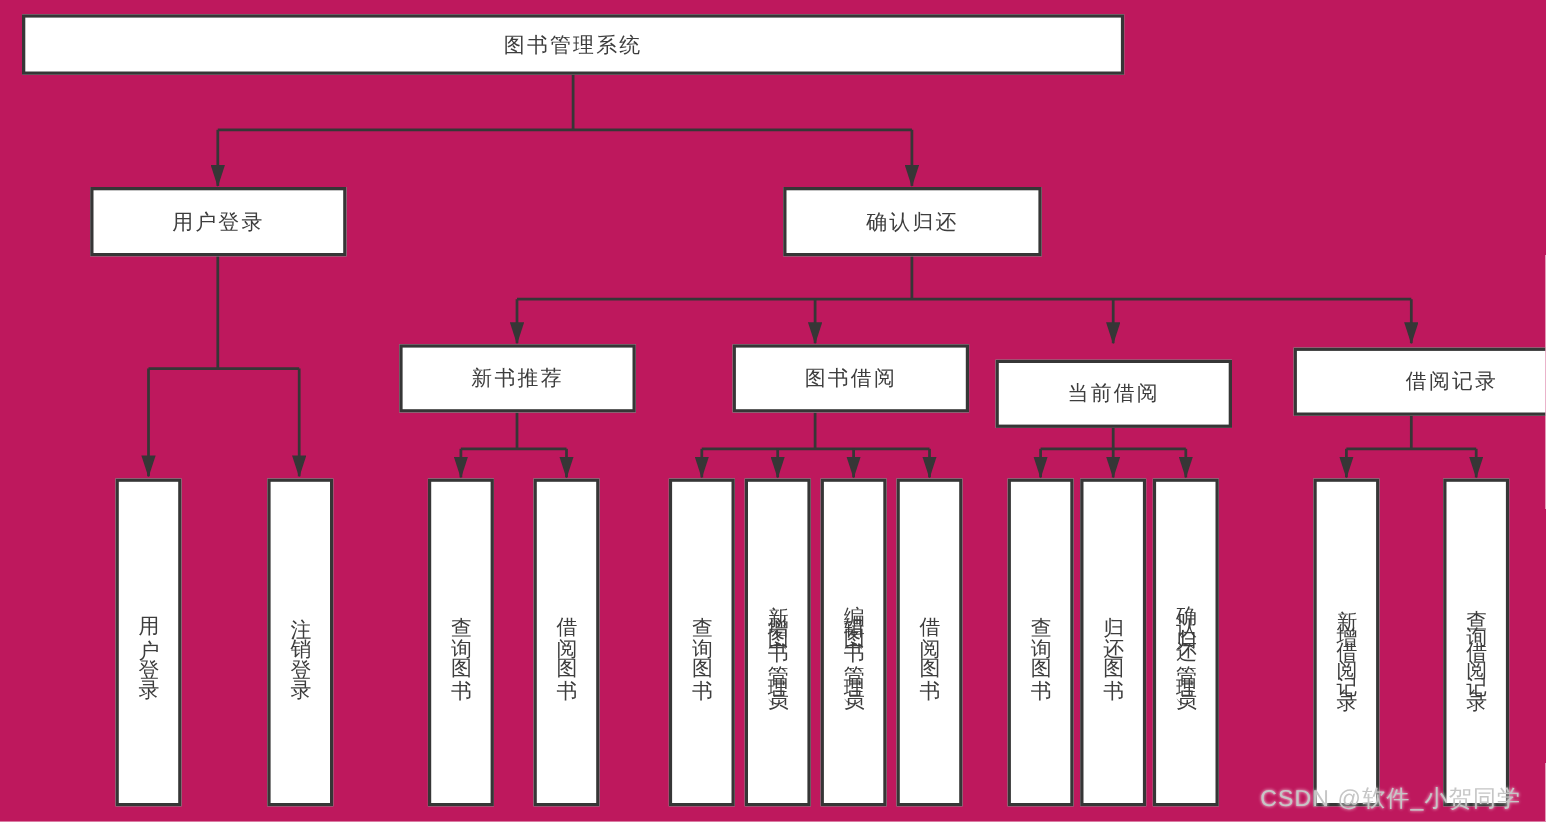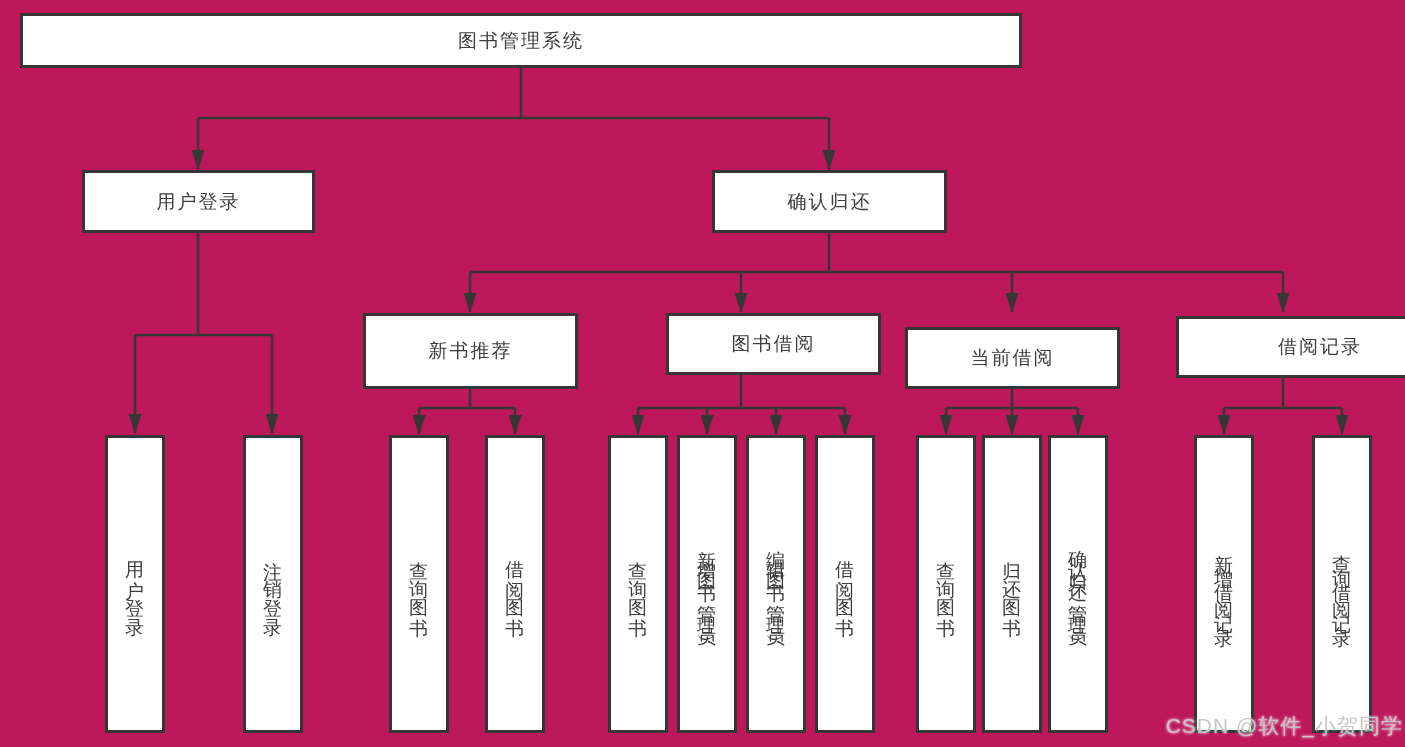--- a/index.html
+++ b/index.html
@@ -32,35 +32,35 @@
     font-size:19px;
     color:#3d3d3d;
     line-height:1;
   }
   
   #root{left:20px;top:13px;width:1002px;height:55px;}
   
   #l2-user{left:82px;top:170px;width:233px;height:63px;}
   #l2-book{left:712px;top:170px;width:235px;height:63px;}
   
-  #l3-new{left:363px;top:313px;width:215px;height:76px;}
+  #l3-new{left:363px;top:313px;width:215px;height:62px;}
   #l3-borrow{left:666px;top:313px;width:215px;height:62px;}
   #l3-current{left:905px;top:313px;width:215px;height:62px;margin-top:14px;}
   #l3-record{left:1176px;top:316px;width:260px;height:62px;padding-left:28px;}
   
   .leaf{top:435px;width:60px;height:298px;}
   #lf-ul1{left:105px;}  #lf-ul2{left:243px;}
   #lf-nb1{left:389px;}  #lf-nb2{left:485px;}
   #lf-bb1{left:608px;}  #lf-bb2{left:677px;}  #lf-bb3{left:746px;}  #lf-bb4{left:815px;}
   #lf-cb1{left:916px;}  #lf-cb2{left:982px;}  #lf-cb3{left:1048px;}
   #lf-br1{left:1194px;} #lf-br2{left:1312px;}
   
   #watermark{
     position:absolute;
-    right:2px;
+    right:22px;
     top:712px;
     font-size:21px;
     color:#c6c6c6;
     letter-spacing:1px;
     text-shadow:0 0 3px #ffffff;
     z-index:5;
     white-space:nowrap;
   }
 </style>
 </head>

